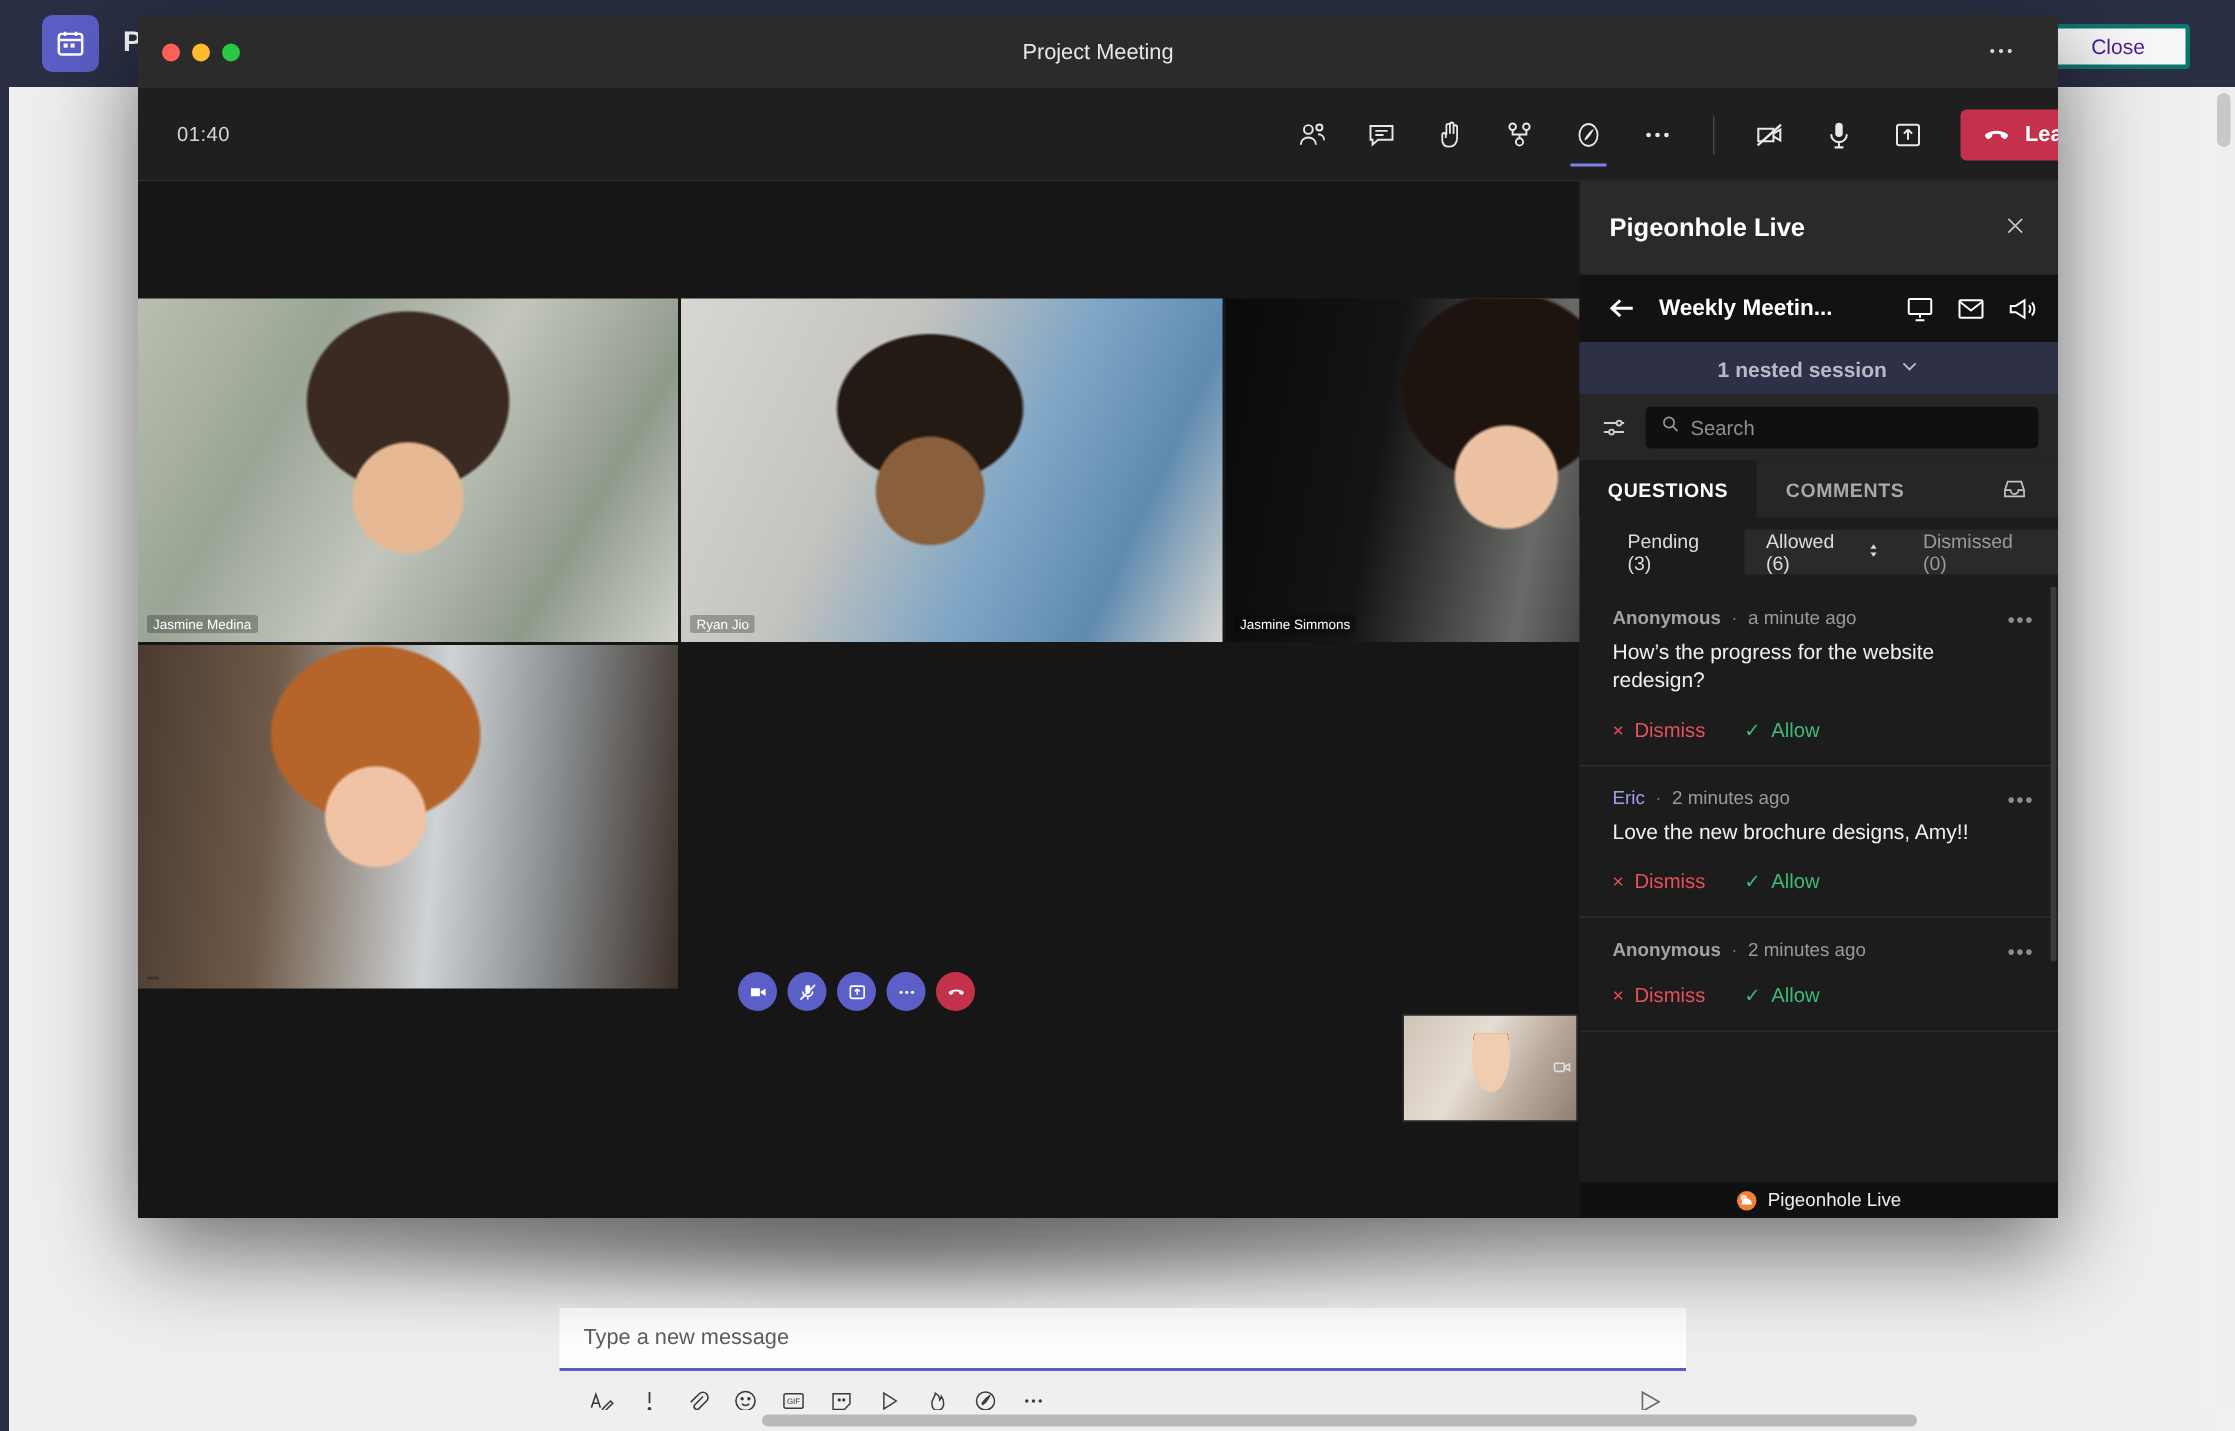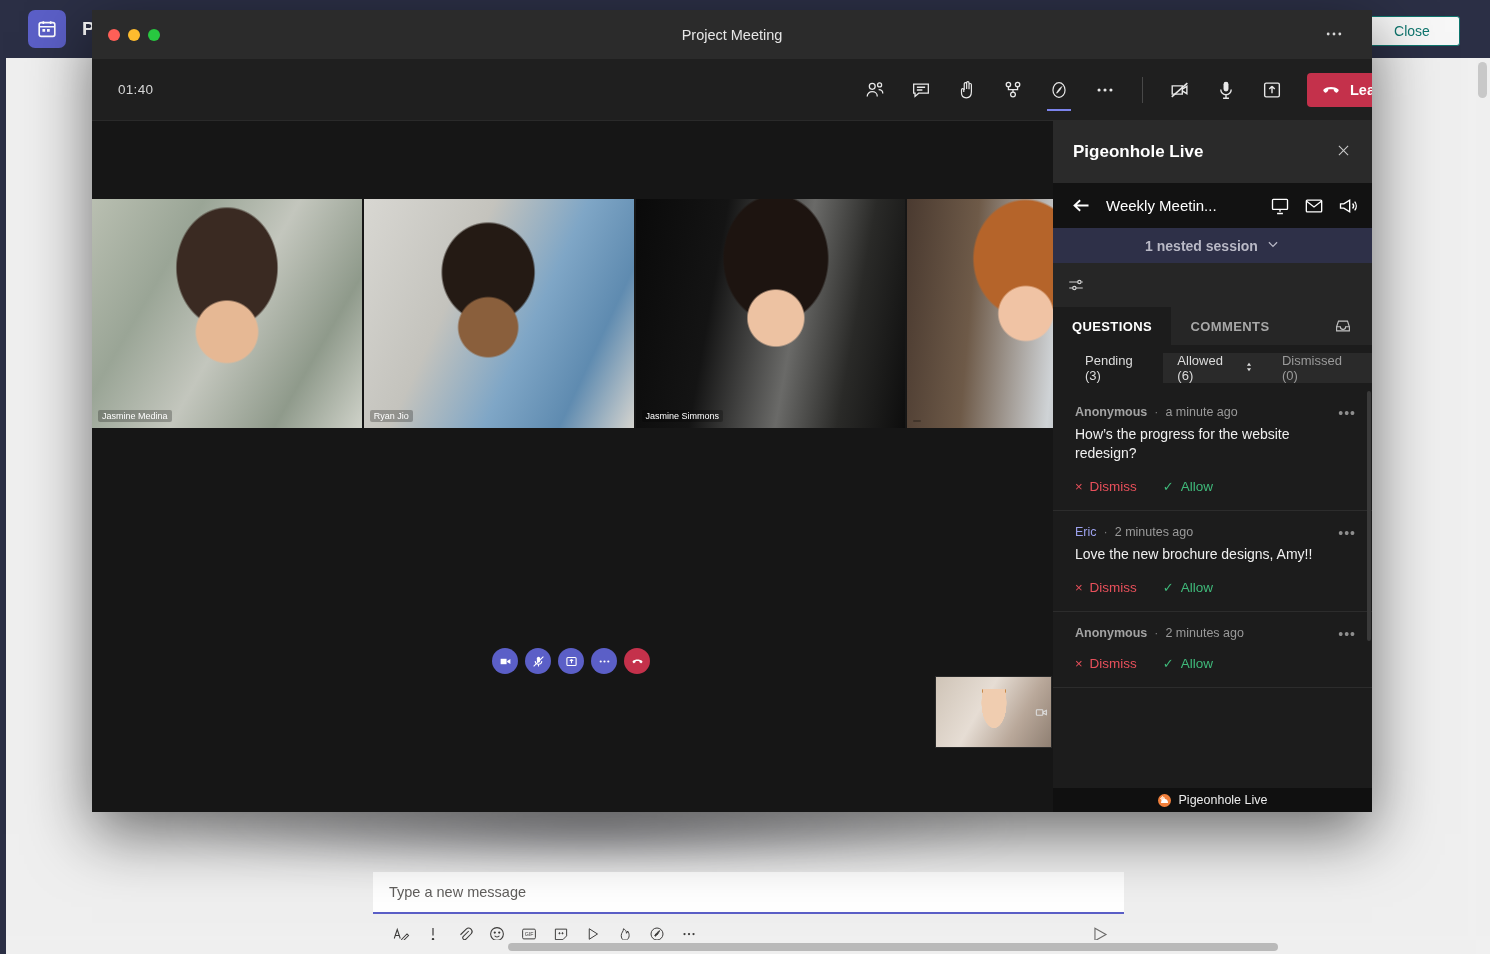--- a/index.html
+++ b/index.html
@@ -22,22 +22,22 @@
     display: flex; align-items: center; justify-content: center;
     flex: 0 0 auto;
   }
   #app-icon svg { width: 22px; height: 22px; }
   #app-title {
     color: #fff; font-size: 19px; font-weight: bold; margin-left: 16px;
     white-space: nowrap;
   }
   #close-btn {
     position: absolute; right: 30px; top: 16px;
-    width: 96px; height: 30px; background: #f7f7f7; color: #0f766e;
-    border: 1px solid #0f766e; border-radius: 3px;
+    width: 96px; height: 30px; background: #f7f7f7; color: #4c1d95;
+    border: 3px solid #0f766e; border-radius: 3px;
     font-size: 14px; font-family: "Liberation Sans", sans-serif;
     display: flex; align-items: center; justify-content: center;
     cursor: pointer;
   }
   #app-body {
     position: absolute; left: 0; top: 58px; width: 1468px; height: 878px;
     background: #efefef;
   }
   #app-left-strip {
     position: absolute; left:0; top:58px; width: 6px; height: 896px; background:#2b2f45;
@@ -125,21 +125,21 @@
   #leave-label { font-size:14.5px; font-weight:600; padding-right: 14px; }
   #leave-icon { padding: 0 9px 0 14px; display:flex; align-items:center; }
   #leave-icon svg { width:20px; height:20px; }
 
   
   #stage {
     position:absolute; left:0; top: 111px; width: 961px; height: 691px; background:#161616;
   }
   #vgrid {
     position:absolute; left: 0px; top: 78px; width: 1085px; height: 460px;
-    display:grid; grid-template-columns: 1fr 1fr 1fr 1fr; grid-template-rows: 1fr 1fr; gap:2px;
+    display:grid; grid-template-columns: 1fr 1fr 1fr; grid-template-rows: 1fr 1fr; gap:2px;
   }
   .vtile { position:relative; overflow:hidden; background:#111; }
   .vname {
     position:absolute; left: 6px; bottom: 6px; color:#fff; font-size:9px;
     background: rgba(0,0,0,0.25); padding: 1px 4px; border-radius:2px;
   }
 
   
   .p1 { background:
       radial-gradient(circle at 50% 58%, #e6b894 0 16%, rgba(230,184,148,0) 17%),
@@ -191,21 +191,21 @@
   #panel-close { position:absolute; right: 20px; top: 21px; cursor:pointer; color:#c8c8c8; }
   #panel-close svg { width:17px; height:17px; }
 
   #session-bar {
     height: 45px; background:#121212; display:flex; align-items:center;
     padding: 0 14px 0 18px; gap: 0px; flex:0 0 auto;
   }
   #back-arrow { color:#fff; cursor:pointer; display:flex; align-items:center; }
   #back-arrow svg { width:21px; height:21px; }
   #session-name {
-    color:#fff; font-size:15px; font-weight:normal; margin-left: 14px;
+    color:#fff; font-size:15px; font-weight:bold; margin-left: 14px;
     max-width: 128px; white-space:nowrap; overflow:hidden; text-overflow:ellipsis;
   }
   #session-icons { margin-left:auto; display:flex; gap: 14px; align-items:center; }
   .phicon { color:#fff; cursor:pointer; display:flex; align-items:center;}
   .phicon svg { width:20px; height:20px; }
 
   #nested-bar {
     height: 35px; background:#2e3048; display:flex; align-items:center; justify-content:center;
     gap:8px; color:#b9b9c6; font-size:14px; font-weight:bold; cursor:pointer; flex:0 0 auto;
   }
@@ -590,20 +590,29 @@
     </div>
 
     <div id="search-row">
       <span id="filter-icon">
         <svg viewBox="0 0 24 24" fill="none" stroke="currentColor" stroke-width="1.6">
           <path d="M3 8h12M19 8h2M3 16h5M12 16h9"></path>
           <circle cx="16.5" cy="8" r="2.2"></circle>
             <circle cx="9.8" cy="16" r="2.2"></circle>
         </svg>
       </span>
+      <div id="search-box">
+        <span>
+          <svg viewBox="0 0 24 24" fill="none" stroke="currentColor" stroke-width="2">
+            <circle cx="10.5" cy="10.5" r="6.3"></circle>
+              <path d="M15.2 15.2 L21 21"></path>
+          </svg>
+        </span>
+        <input id="search-input" type="text" placeholder="Search" style="">
+      </div>
     </div>
 
     <div id="tabs">
       <div class="tab sel">QUESTIONS</div>
       <div class="tab unsel">COMMENTS</div>
       <span id="inbox-icon">
         <svg viewBox="0 0 24 24" fill="none" stroke="currentColor" stroke-width="1.5">
           <path d="M3.5 13 L6 5.5h12L20.5 13v5.5h-17z"></path>
             <path d="M3.5 13h5a3.5 3.5 0 0 0 7 0h5"></path>
         </svg>

